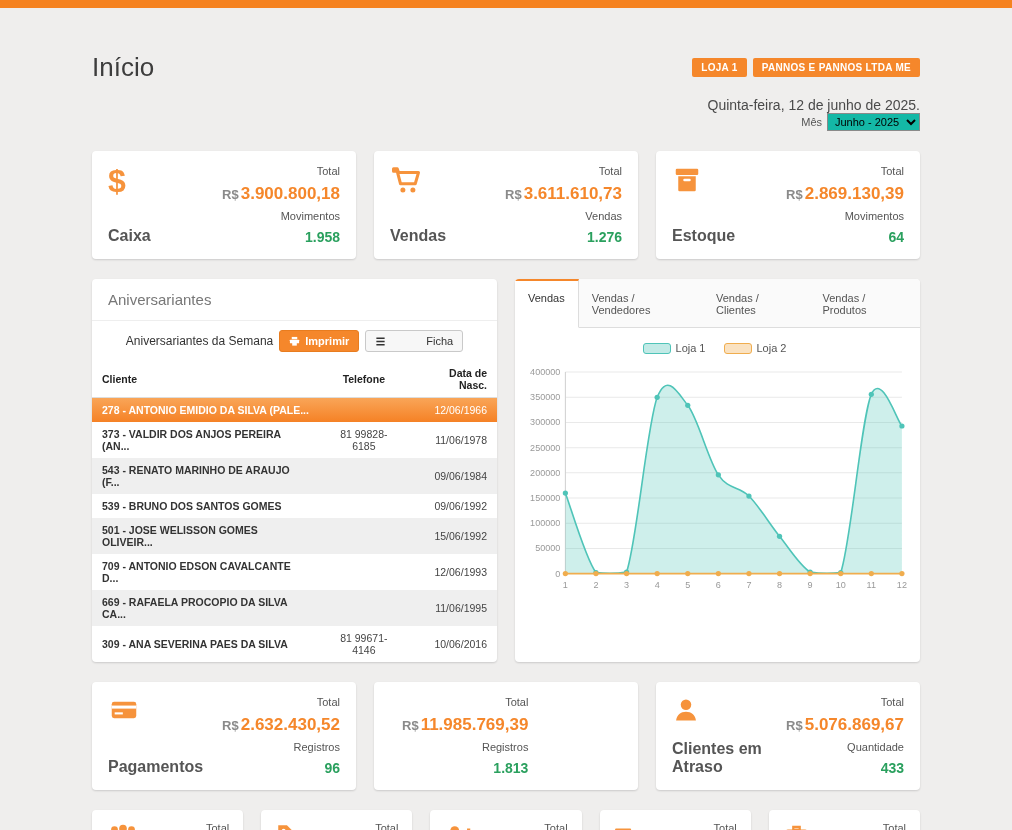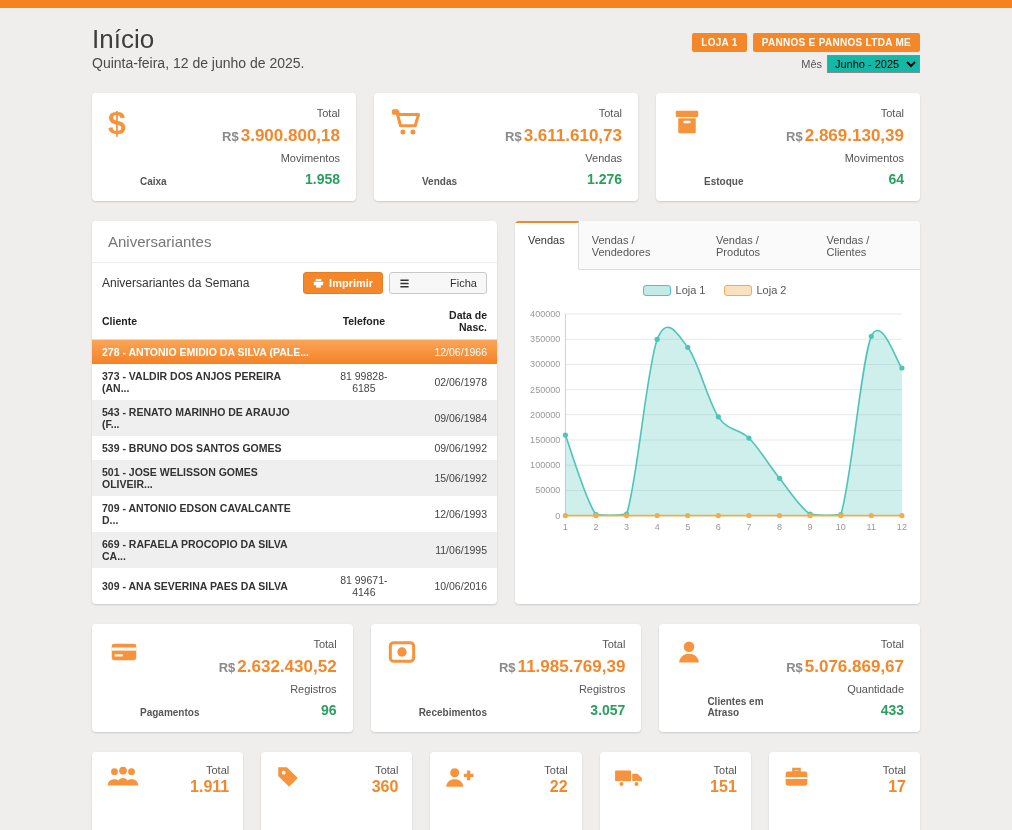--- a/index.html
+++ b/index.html
@@ -8,52 +8,52 @@
     background:#efeeed;
     font-family:"Liberation Sans", sans-serif;
     color:#444;
     min-height:830px;
     position:relative;
   }
   .topbar { height:8px; background:#f5821f; }
   .container { width:828px; margin:0 auto; padding-top:16px; padding-bottom:30px; }
 
   
-  .header-row { display:flex; justify-content:space-between; align-items:center; }
+  .header-row { display:flex; justify-content:space-between; align-items:flex-start;margin-top:28px; }
   .page-title { font-size:26px; font-weight:400; color:#3d3d3d; }
   .badges { display:flex; gap:6px; margin-top:6px; }
   .badge { background:#f5872b; color:#fff; font-size:10px; font-weight:bold; letter-spacing:.3px;
            padding:4px 9px; border-radius:2px; border:none; cursor:pointer; }
-  .date-row { display:flex; justify-content:space-between; align-items:flex-start; margin-top:0; }
+  .date-row { display:flex; justify-content:space-between; align-items:flex-end; margin-top:14px;flex-direction:column; }
   .date-text { font-size:14px; color:#4a4a4a; }
   .month-picker { display:flex; align-items:center; gap:5px; font-size:11px; color:#555; }
   .month-picker select { font-size:11px; padding:1px 3px; border:1px solid #8a8a8a; background:#14b8a6;
                          font-family:"Liberation Sans", sans-serif; }
 
   
   .card { background:#fff; border-radius:4px; box-shadow:0 1px 2px rgba(0,0,0,.15); }
   .row { display:flex; gap:18px; margin-top:20px; }
 
   
   .stat-card { flex:1; padding:14px 16px; display:flex; justify-content:space-between; min-height:108px; }
   .stat-left { display:flex; flex-direction:column; justify-content:space-between; }
   .icon { color:#f6933c; display:inline-flex; }
   .icon svg { display:block; }
   .dollar-glyph { font-size:32px; font-weight:bold; color:#f6933c; line-height:1; }
-  .stat-title { font-size:10px; font-weight:bold; color:#555; margin-top:8px;margin-left:32px; }
+  .stat-title { font-size:16px; font-weight:bold; color:#555; margin-top:8px; }
   .stat-right { text-align:right; display:flex; flex-direction:column; justify-content:space-between; }
   .stat-label { font-size:11px; color:#555; }
   .stat-value { font-size:17px; font-weight:bold; color:#f5872b; white-space:nowrap;padding-left:12px; }
   .stat-value .cur { color:#8a8a8a; font-size:13px; font-weight:bold; margin-right:2px; }
   .stat-count { font-size:14px; font-weight:bold; color:#2aa05e; }
 
   
   .bday-card { flex:0 0 405px; display:flex; flex-direction:column; }
   .bday-header { padding:12px 16px; font-size:15px; color:#777; border-bottom:1px solid #eee; }
-  .bday-sub { display:flex; justify-content:space-between; align-items:center; padding:9px 10px 9px 10px; }
+  .bday-sub { display:flex; justify-content:center; align-items:center; padding:9px 10px 9px 10px; }
   .bday-sub-title { font-size:12px; color:#333; }
   .btn { display:inline-flex; align-items:center; gap:5px; font-size:11px; padding:4px 9px;
          border-radius:3px; cursor:pointer; font-family:"Liberation Sans", sans-serif; }
   .btn-orange { background:#f5872b; color:#fff; border:1px solid #e87c1f; font-weight:bold; }
   .btn-light { background:#f7f7f7; color:#333; border:1px solid #c9c9c9;gap:40px; }
   .bday-table { width:100%; border-collapse:collapse; font-size:10.5px; }
   .bday-table th { text-align:left; padding:6px 10px; color:#222; border-bottom:1px solid #ddd; font-size:10.5px; }
   .bday-table th.c, .bday-table td.c { text-align:center; }
   .bday-table th.r, .bday-table td.r { text-align:right; }
   .bday-table td { padding:6px 10px; color:#444; }
@@ -193,21 +193,21 @@
         </thead>
         <tbody>
           <tr class="hl">
             <td class="name">278 - ANTONIO EMIDIO DA SILVA (PALE...</td>
             <td class="c"></td>
             <td class="r">12/06/1966</td>
           </tr>
           <tr>
             <td class="name">373 - VALDIR DOS ANJOS PEREIRA (AN...</td>
             <td class="c">81 99828-6185</td>
-            <td class="r">02/06/1978</td>
+            <td class="r">11/06/1978</td>
           </tr>
           <tr>
             <td class="name">543 - RENATO MARINHO DE ARAUJO (F...</td>
             <td class="c"></td>
             <td class="r">09/06/1984</td>
           </tr>
           <tr>
             <td class="name">539 - BRUNO DOS SANTOS GOMES</td>
             <td class="c"></td>
             <td class="r">09/06/1992</td>
@@ -233,22 +233,22 @@
             <td class="r">10/06/2016</td>
           </tr>
         </tbody>
       </table>
     </div>
 
     <div class="card chart-card">
       <div class="tabbar">
         <div class="tab active">Vendas</div>
         <div class="tab">Vendas / Vendedores</div>
+        <div class="tab">Vendas / Clientes</div>
         <div class="tab">Vendas / Produtos</div>
-        <div class="tab">Vendas / Clientes</div>
       </div>
       <div class="chart-body">
         <div class="legend">
           <span class="legend-item">
             <span class="swatch swatch-l1"></span>
             <span>Loja 1</span>
           </span>
           <span class="legend-item">
             <span class="swatch swatch-l2"></span>
             <span>Loja 2</span>
@@ -333,34 +333,25 @@
         <div class="stat-title">Pagamentos</div>
       </div>
       <div class="stat-right">
         <div class="stat-label">Total</div>
         <div class="stat-value"><span class="cur">R$</span><span>2.632.430,52</span></div>
         <div class="stat-label">Registros</div>
         <div class="stat-count">96</div>
       </div>
     </div>
     <div class="card stat-card">
-      <div class="stat-left">
-        <span class="icon">
-          <svg viewBox="0 0 24 24" width="30" height="28">
-              <rect x="2" y="4" width="20" height="16" rx="3" fill="none" stroke="currentColor" stroke-width="2.6"></rect>
-              <circle cx="12" cy="12" r="4" fill="currentColor"></circle>
-            </svg>
-        </span>
-        <div class="stat-title">Recebimentos</div>
-      </div>
       <div class="stat-right">
         <div class="stat-label">Total</div>
         <div class="stat-value"><span class="cur">R$</span><span>11.985.769,39</span></div>
         <div class="stat-label">Registros</div>
-        <div class="stat-count">3.057</div>
+        <div class="stat-count">1.813</div>
       </div>
     </div>
     <div class="card stat-card">
       <div class="stat-left">
         <span class="icon">
           <svg viewBox="0 0 24 24" width="28" height="28">
               <circle cx="12" cy="7.5" r="4.5" fill="currentColor"></circle>
               <path d="M3.5 21c.6-5 4-7.5 8.5-7.5s7.9 2.5 8.5 7.5z" fill="currentColor"></path>
             </svg>
         </span>

